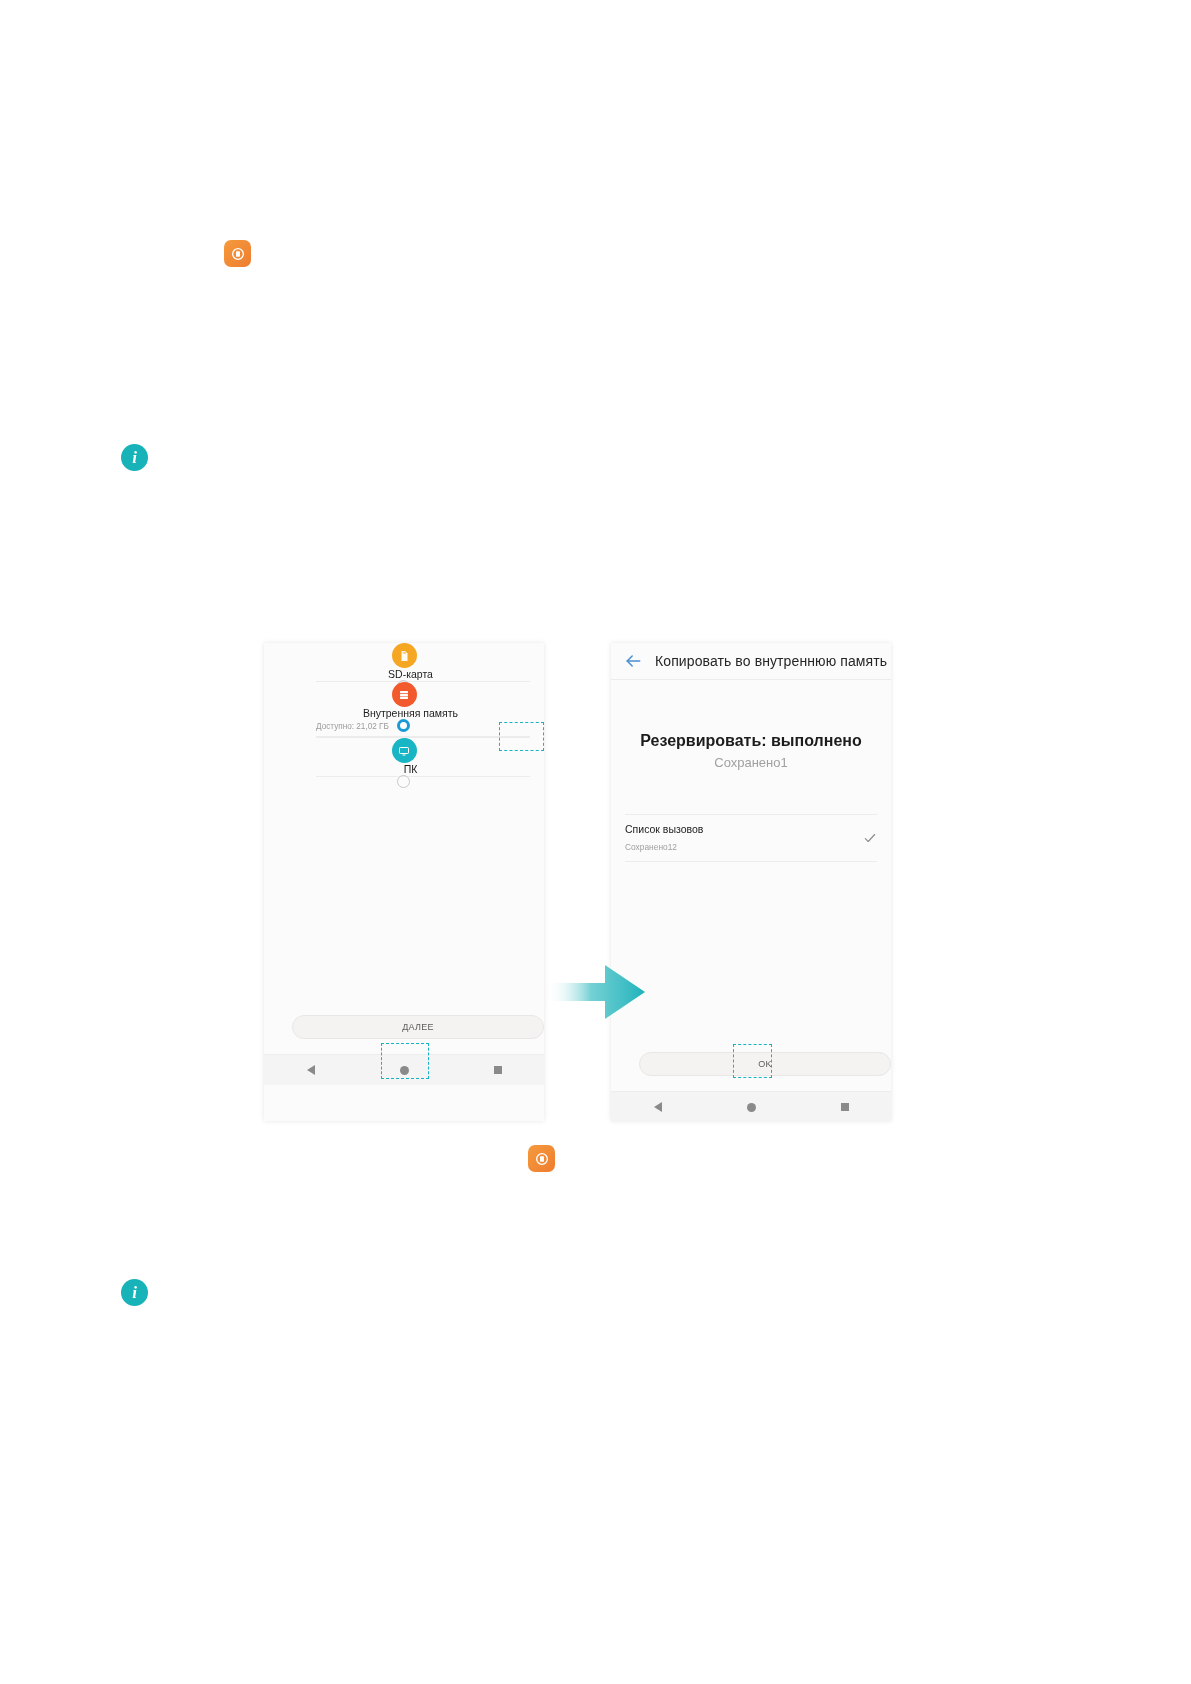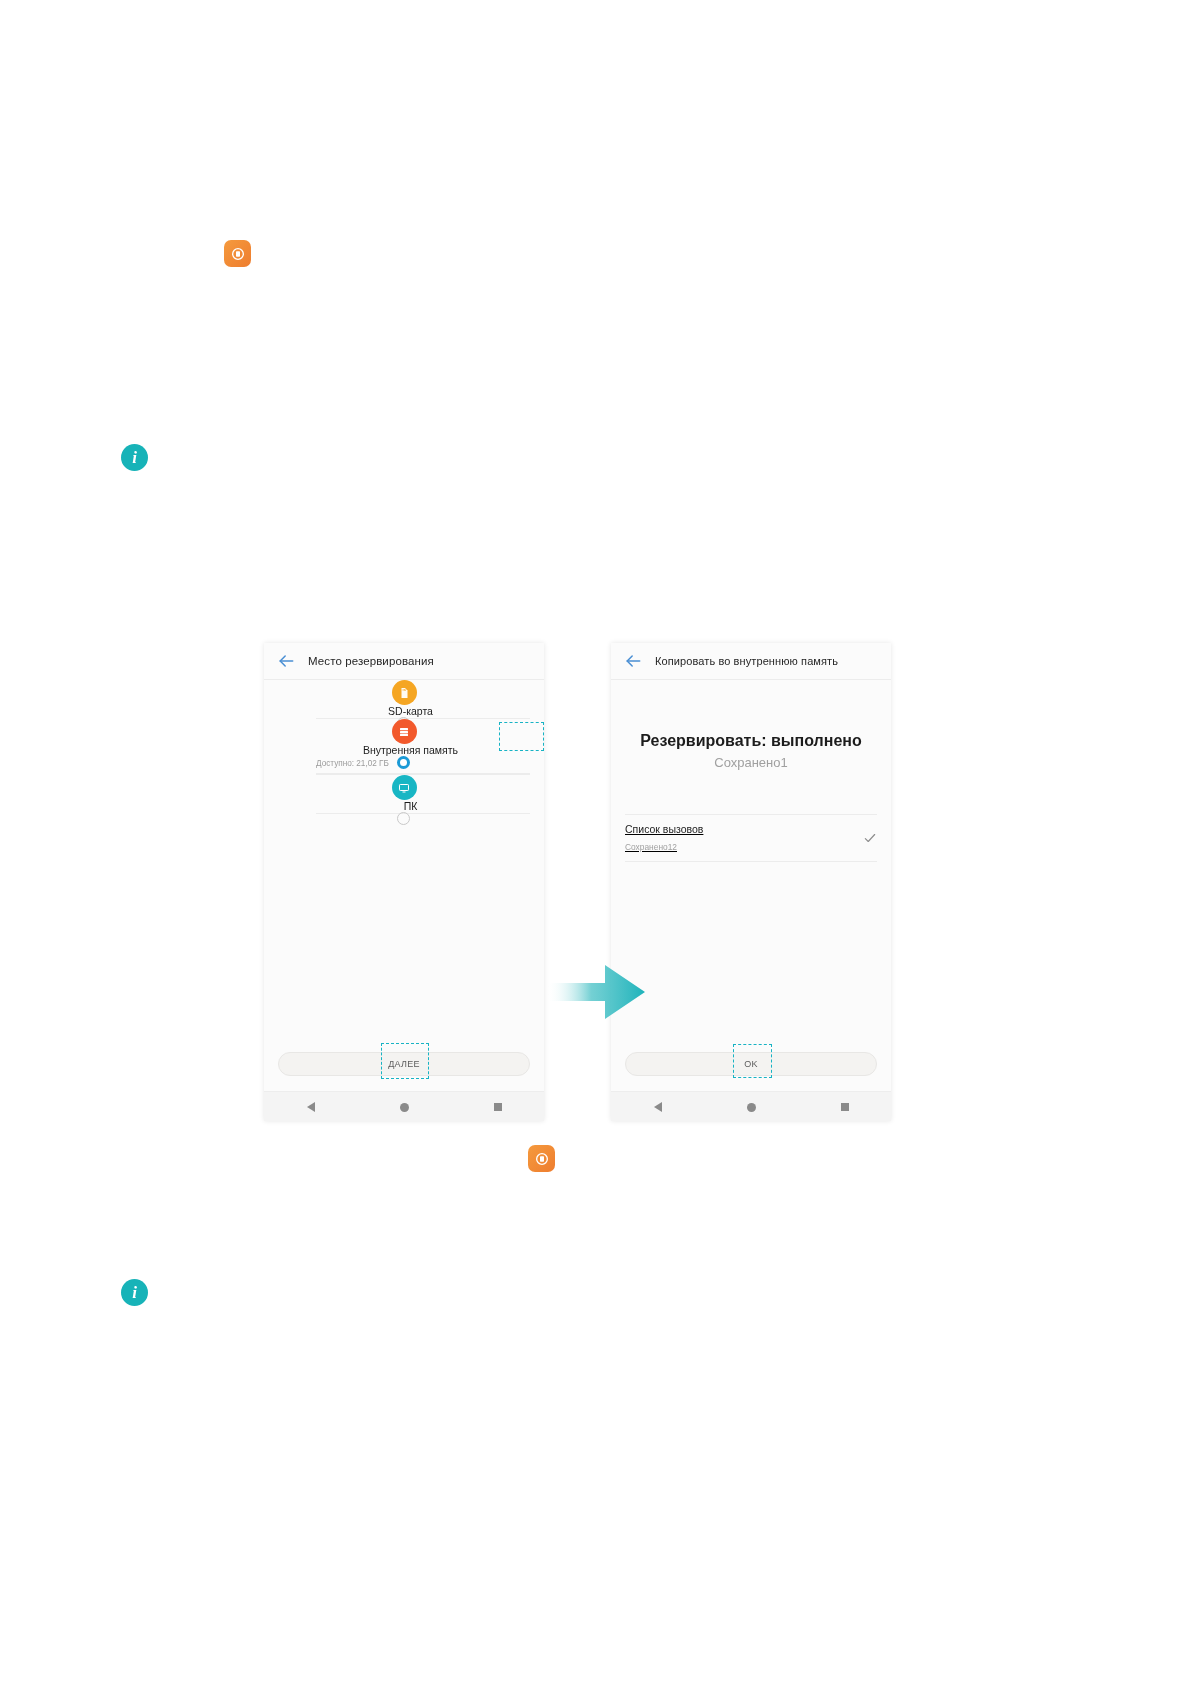--- a/index.html
+++ b/index.html
@@ -70,21 +70,21 @@
     flex: 0 0 auto;
     color: #4a8fd4;
   }
   .appbar-title {
     margin-left: 12px;
     font-size: 11.5px;
     color: #262626;
     letter-spacing: 0.1px;
     white-space: nowrap;
   }
-  #phone-right .appbar-title { font-size: 11px; }
+  #phone-right .appbar-title { font-size: 14px; }
 
   
   .screen-body {
     position: relative;
     height: 442px;
     background: #fbfbfb;
   }
 
   .opt-row {
     display: flex;
@@ -159,21 +159,20 @@
   }
   .result-sep {
     height: 1px;
     background: #ececec;
     margin: 44px 14px 0 14px;
   }
   .done-row {
     display: flex;
     align-items: center;
     padding: 8px 14px 9px 14px;
-    text-decoration: underline;
   }
   .done-texts { flex: 1 1 auto; }
   .done-title {
     font-size: 10.5px;
     color: #1c1c1c;
   }
   .done-sub {
     font-size: 8.4px;
     color: #a0a0a0;
     margin-top: 7px;
@@ -185,21 +184,21 @@
     flex: 0 0 auto;
   }
 
   
   .btn-wrap {
     position: absolute;
     left: 0;
     right: 0;
     bottom: 46px;
     display: flex;
-    justify-content: center;
+    justify-content: flex-end;
   }
   .pill-btn {
     width: 252px;
     height: 24px;
     border-radius: 12px;
     background: #f4f3f1;
     border: 1px solid #e8e7e5;
     box-sizing: border-box;
     display: flex;
     align-items: center;
@@ -275,27 +274,20 @@
     <rect x="9" y="8" width="6" height="8" rx="1" fill="#ffffff" stroke="none"></rect>
   </svg>
 </div>
 
 <div class="info-icon" style="left:121px; top:1279px;">
   <span>i</span>
 </div>
 
 <div class="phone" id="phone-left">
 
-  <div class="appbar">
-    <svg class="back-arrow" viewBox="0 0 24 24" fill="none" stroke="currentColor" stroke-width="1.8" stroke-linecap="round" stroke-linejoin="round">
-      <line x1="20" y1="12" x2="5" y2="12"></line>
-      <polyline points="11,18 5,12 11,6"></polyline>
-    </svg>
-    <div class="appbar-title">Место резервирования</div>
-  </div>
 
   <div class="screen-body">
 
     <div class="opt-row">
       <div class="opt-ico ico-sd">
         <svg width="12" height="12" viewBox="0 0 24 24" fill="#ffffff">
           <path d="M7 2h7l5 5v15H7z" opacity="0.95"></path>
           <rect x="9.5" y="4" width="1.4" height="3.5" fill="#f5a623"></rect>
           <rect x="12" y="4" width="1.4" height="3.5" fill="#f5a623"></rect>
           <rect x="14.5" y="5" width="1.4" height="2.5" fill="#f5a623"></rect>

